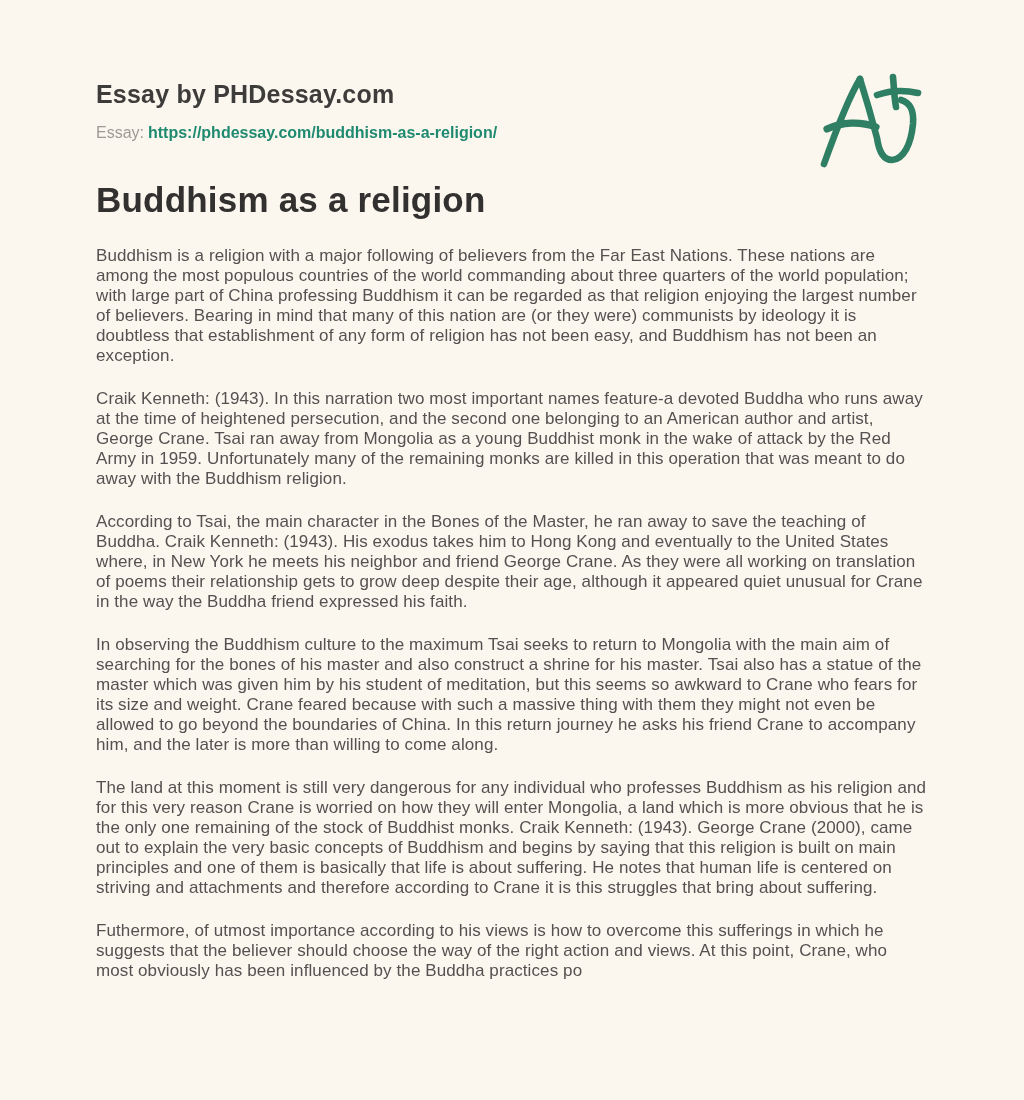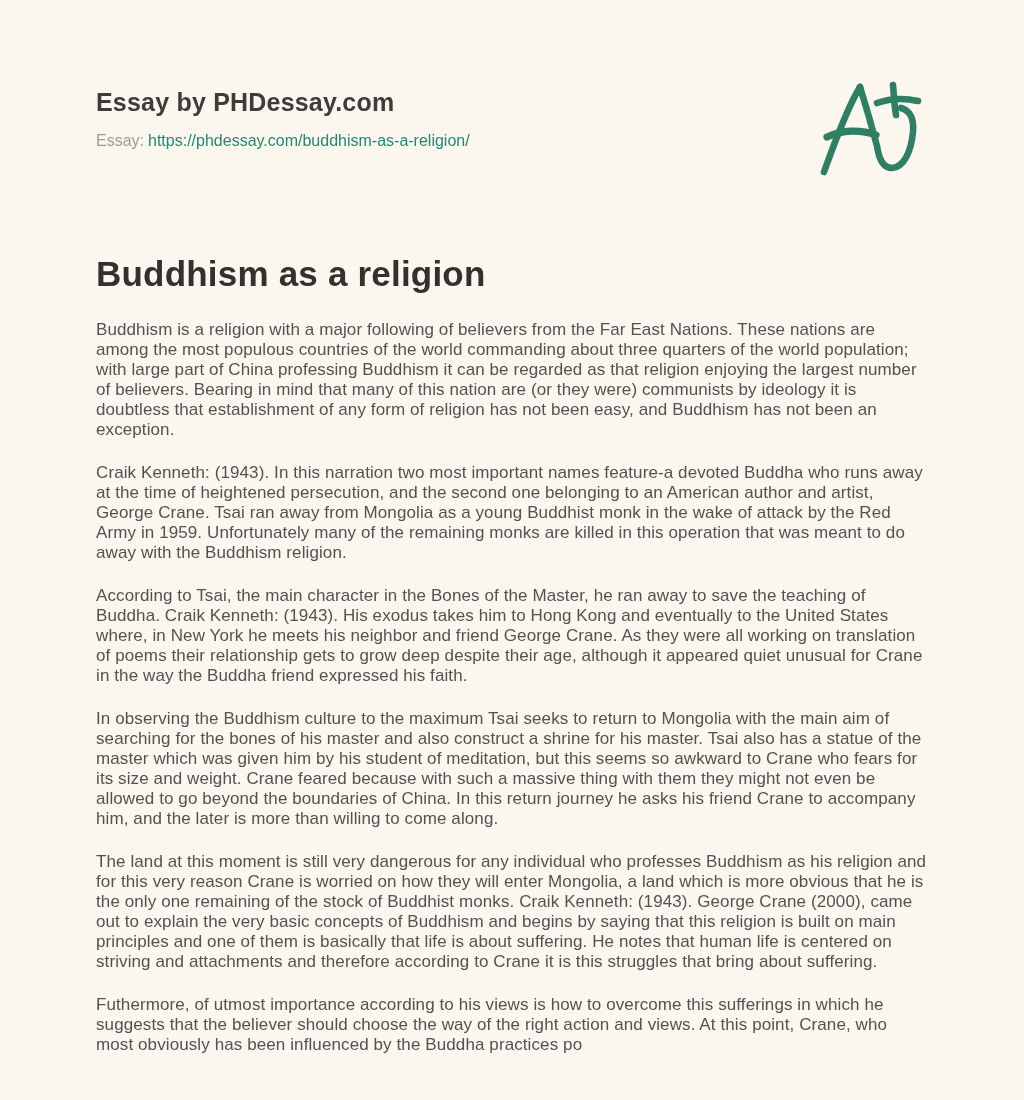--- a/index.html
+++ b/index.html
@@ -7,51 +7,52 @@
     width: 1024px;
     height: 1100px;
     overflow: hidden;
     background: #FBF7EF;
     font-family: "Liberation Sans", sans-serif;
   }
   .page {
     position: relative;
     width: 1024px;
     height: 1100px;
-    padding: 16px 96px;
+    padding: 8px 96px;
   }
   .header {
     position: relative;
     padding-top: 72px;
   }
   .site-title {
     font-size: 25px;
     font-weight: bold;
     color: #3E3C3A;
     letter-spacing: 0.2px;
   }
   .source-line {
     margin-top: 15px;
     font-size: 16px;
     color: #9C9A94;
   }
   .source-link {
     color: #1F8A70;
     text-decoration: none;
     margin-left: 4px;
+    font-weight: bold;
   }
   .logo {
     position: absolute;
     top: 64px;
     right: 2px;
     width: 112px;
     height: 100px;
   }
   .article-title {
-    margin-top: 104px;
+    margin-top: 38px;
     font-size: 35px;
     font-weight: bold;
     color: #333130;
     letter-spacing: 0.2px;
   }
   .article-body {
     margin-top: 26px;
     width: 832px;
   }
   .article-body p {

